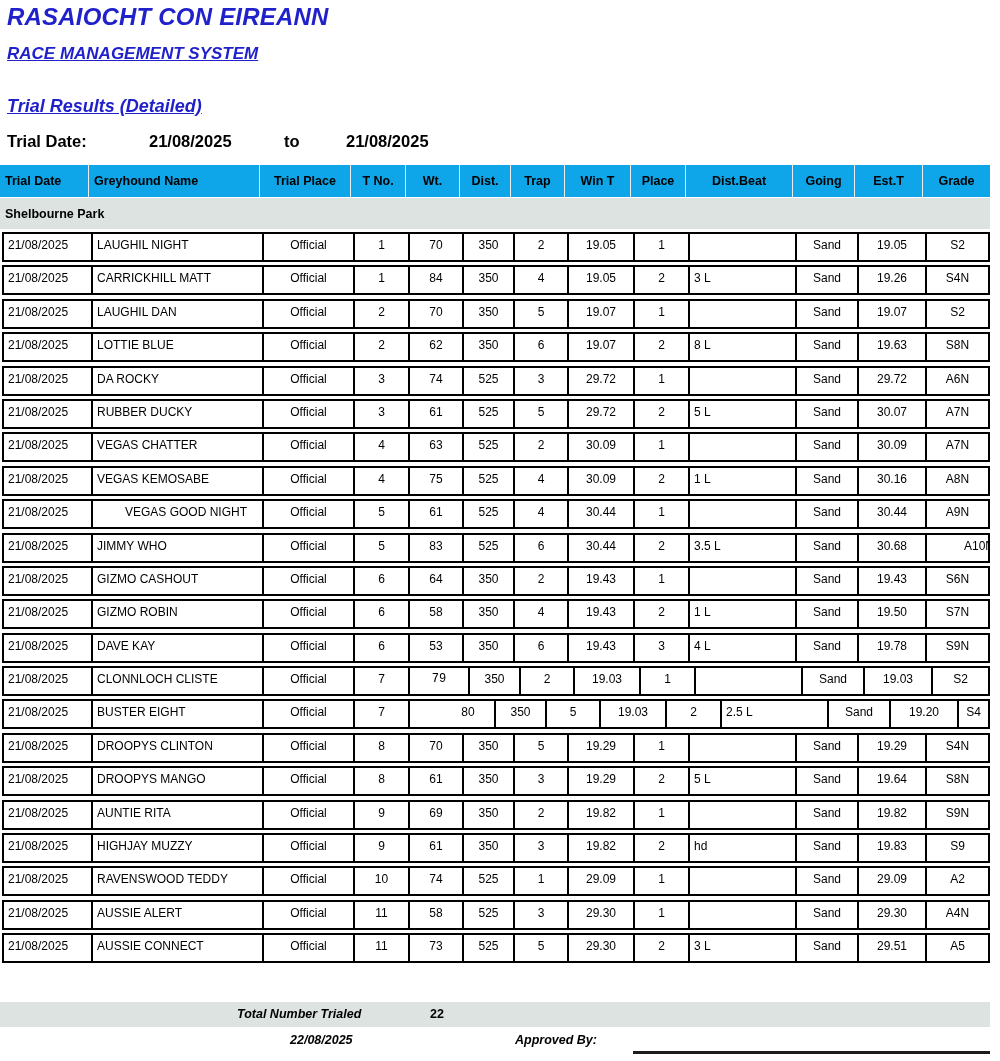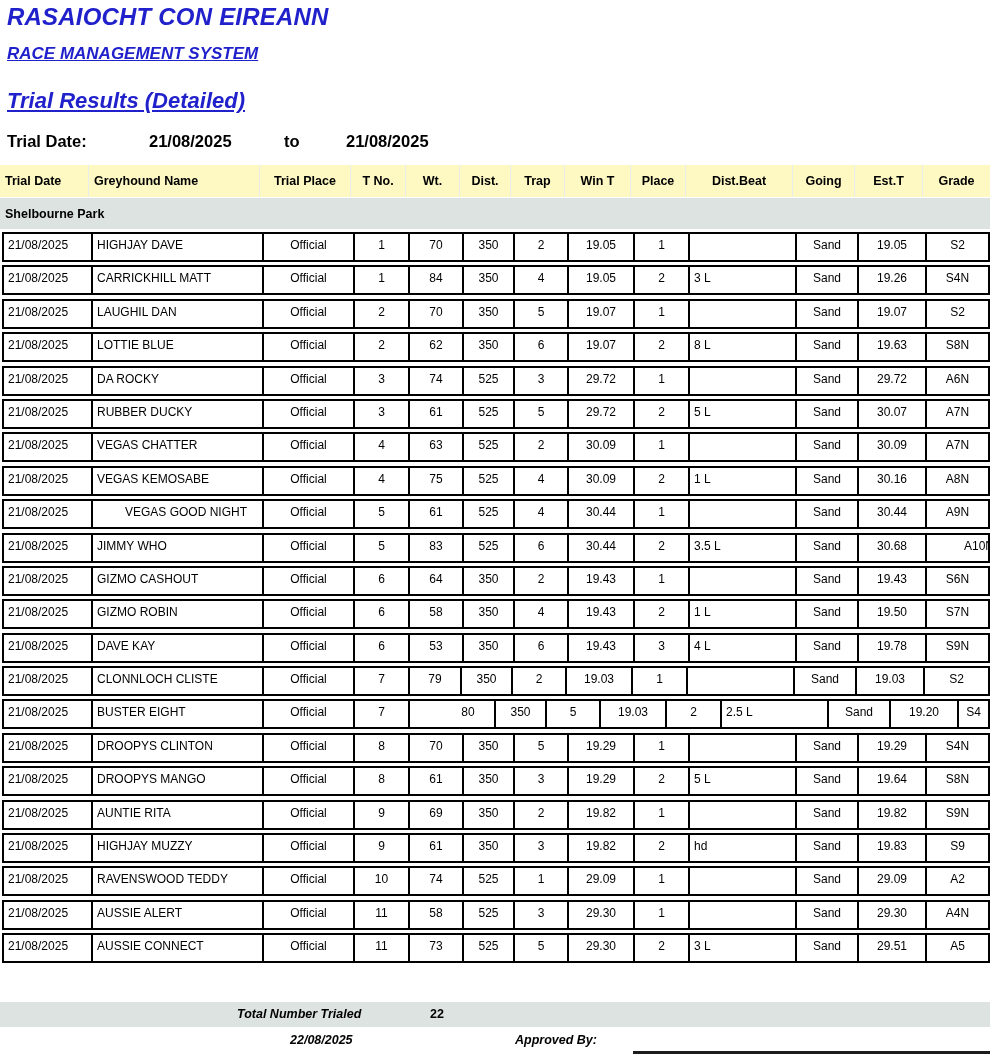--- a/index.html
+++ b/index.html
@@ -15,21 +15,21 @@
 
   
   .title {
     position: absolute; left: 7px;
     color: #2121cc;
     font-weight: bold; font-style: italic;
     white-space: nowrap;
   }
   .title.org { top: 3px; font-size: 24px; letter-spacing: 0.2px; }
   .title.sys { top: 44px; font-size: 17px; text-decoration: underline; }
-  .title.rep { top: 88px; font-size: 22px; text-decoration: underline; }
+  .title.rep { top: 96px; font-size: 18px; text-decoration: underline; }
 
   
   .dateline { position: absolute; top: 132px; left: 0; width: 100%; height: 22px; font-weight: bold; font-size: 16.5px; }
   .dateline span { position: absolute; top: 0; white-space: nowrap; }
   .dl-label { left: 7px; }
   .dl-from  { left: 149px; }
   .dl-to    { left: 284px; }
   .dl-until { left: 346px; }
 
   
@@ -108,21 +108,21 @@
   <div class="title sys" style="color: rgb(33, 33, 204);">RACE MANAGEMENT SYSTEM</div>
   <div class="title rep" style="color: rgb(33, 33, 204);">Trial Results (Detailed)</div>
 
   <div class="dateline">
     <span class="dl-label">Trial Date:</span>
     <span class="dl-from">21/08/2025</span>
     <span class="dl-to">to</span>
     <span class="dl-until">21/08/2025</span>
   </div>
 
-  <div class="thead" id="thead" style="background: #fef9c3; text-align: center;">
+  <div class="thead" id="thead" style="background: #0ea5e9; text-align: center;">
       <div class="hcell left" style="width: 89px;">Trial Date</div>
       <div class="hcell left" style="width: 171px;">Greyhound Name</div>
       <div class="hcell center" style="width: 91px;">Trial Place</div>
       <div class="hcell center" style="width: 55px;">T No.</div>
       <div class="hcell center" style="width: 54px;">Wt.</div>
       <div class="hcell center" style="width: 51px;">Dist.</div>
       <div class="hcell center" style="width: 54px;">Trap</div>
       <div class="hcell center" style="width: 66px;">Win T</div>
       <div class="hcell center" style="width: 55px;">Place</div>
       <div class="hcell center" style="width: 107px;">Dist.Beat</div>
@@ -131,21 +131,21 @@
       <div class="hcell center" style="flex: 1 1 0%;">Grade</div>
     </div>
 
   <div class="section-row" style="background: rgb(220, 227, 225);">
     <span>Shelbourne Park</span>
   </div>
 
   <div class="rows" id="rows">
       <div class="row">
         <div class="cell left" style="width: 89px;">21/08/2025</div>
-        <div class="cell left" style="width: 171px;">HIGHJAY DAVE</div>
+        <div class="cell left" style="width: 171px;">LAUGHIL NIGHT</div>
         <div class="cell center" style="width: 91px;">Official</div>
         <div class="cell center" style="width: 55px;">1</div>
         <div class="cell center" style="width: 54px;">70</div>
         <div class="cell center" style="width: 51px;">350</div>
         <div class="cell center" style="width: 54px;">2</div>
         <div class="cell center" style="width: 66px;">19.05</div>
         <div class="cell center" style="width: 55px;">1</div>
         <div class="cell left" style="width: 107px;"></div>
         <div class="cell center" style="width: 62px;">Sand</div>
         <div class="cell center" style="width: 68px;">19.05</div>
@@ -329,21 +329,21 @@
         <div class="cell left" style="width: 107px;">4 L</div>
         <div class="cell center" style="width: 62px;">Sand</div>
         <div class="cell center" style="width: 68px;">19.78</div>
         <div class="cell center" style="flex: 1 1 0%;">S9N</div>
       </div>
       <div class="row">
         <div class="cell left" style="width: 89px;">21/08/2025</div>
         <div class="cell left" style="width: 171px;">CLONNLOCH CLISTE</div>
         <div class="cell center" style="width: 91px;">Official</div>
         <div class="cell center" style="width: 55px;">7</div>
-        <div class="cell center" style="width: 52px;">79</div>
+        <div class="cell center" style="width: 60px; font-family: Liberation Mono, monospace;">79</div>
         <div class="cell center" style="width: 51px;">350</div>
         <div class="cell center" style="width: 54px;">2</div>
         <div class="cell center" style="width: 66px;">19.03</div>
         <div class="cell center" style="width: 55px;">1</div>
         <div class="cell left" style="width: 107px;"></div>
         <div class="cell center" style="width: 62px;">Sand</div>
         <div class="cell center" style="width: 68px;">19.03</div>
         <div class="cell center" style="flex: 1 1 0%;">S2</div>
       </div>
       <div class="row">

